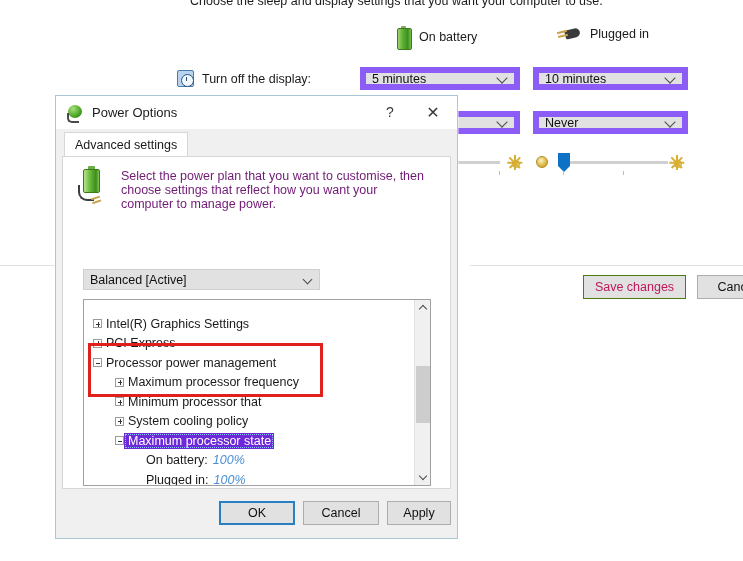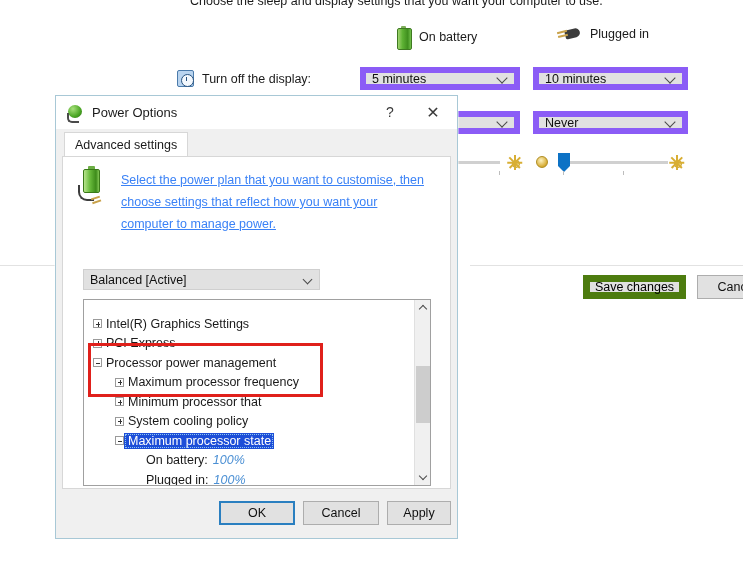--- a/index.html
+++ b/index.html
@@ -207,24 +207,24 @@
     width: 1px; height: 4px;
     background: #bdbdbd;
   }
   .tick.t1 { left: 29px; }
   .tick.t2 { left: 93px; }
   .tick.t3 { left: 153px; }
 
   .bg-btn {
     position: absolute;
     height: 24px;
-    border: 7px solid #4d7c0f;
+    border: 1px solid #4d7c0f;
     background: #e1e1e1;
     font-size: 12.5px;
-    color: #000000;
+    color: #be185d;
     display: flex;
     align-items: center;
     justify-content: center;
     white-space: nowrap;
   }
   .bg-btn.save { left: 583px; top: 275px; width: 103px; }
   .bg-btn.cancel {
     left: 697px; top: 275px; width: 80px;
     background: #e1e1e1;
     color: #101010;
@@ -354,24 +354,23 @@
   .blurb-icon .prong {
     position: absolute;
     left: 16px; top: 28px;
     width: 9px; height: 2px;
     background: #c9a24a;
     box-shadow: 0 4px 0 0 #c9a24a;
     transform: rotate(-18deg);
   }
   .blurb-text {
     font-size: 12.5px;
-    line-height: 22px;
-    color: #3b82f6;
+    line-height: 14px;
+    color: #701a75;
     width: 305px;
-    text-decoration: underline;
   }
 
   .plan-combo {
     position: absolute;
     left: 20px; top: 112px;
     width: 237px; height: 21px;
     background: #e1e1e1;
     border: 1px solid #cfcfcf;
     display: flex;
     align-items: center;
@@ -429,21 +428,21 @@
     background: #333;
   }
   .expander.plus::after {
     content: "";
     position: absolute;
     left: 3.5px; top: 1.5px;
     width: 1px; height: 5px;
     background: #333;
   }
   .trow.selected .lbl {
-    background: #1d4ed8;
+    background: #6d28d9;
     color: #ffffff;
     outline: 1px dotted #8fc6ef;
     outline-offset: -2px;
     padding: 1px 3px 1px 4px;
   }
   .trow .val {
     color: #4a8fd4;
     margin-left: 5px;
     font-style: italic;
   }

